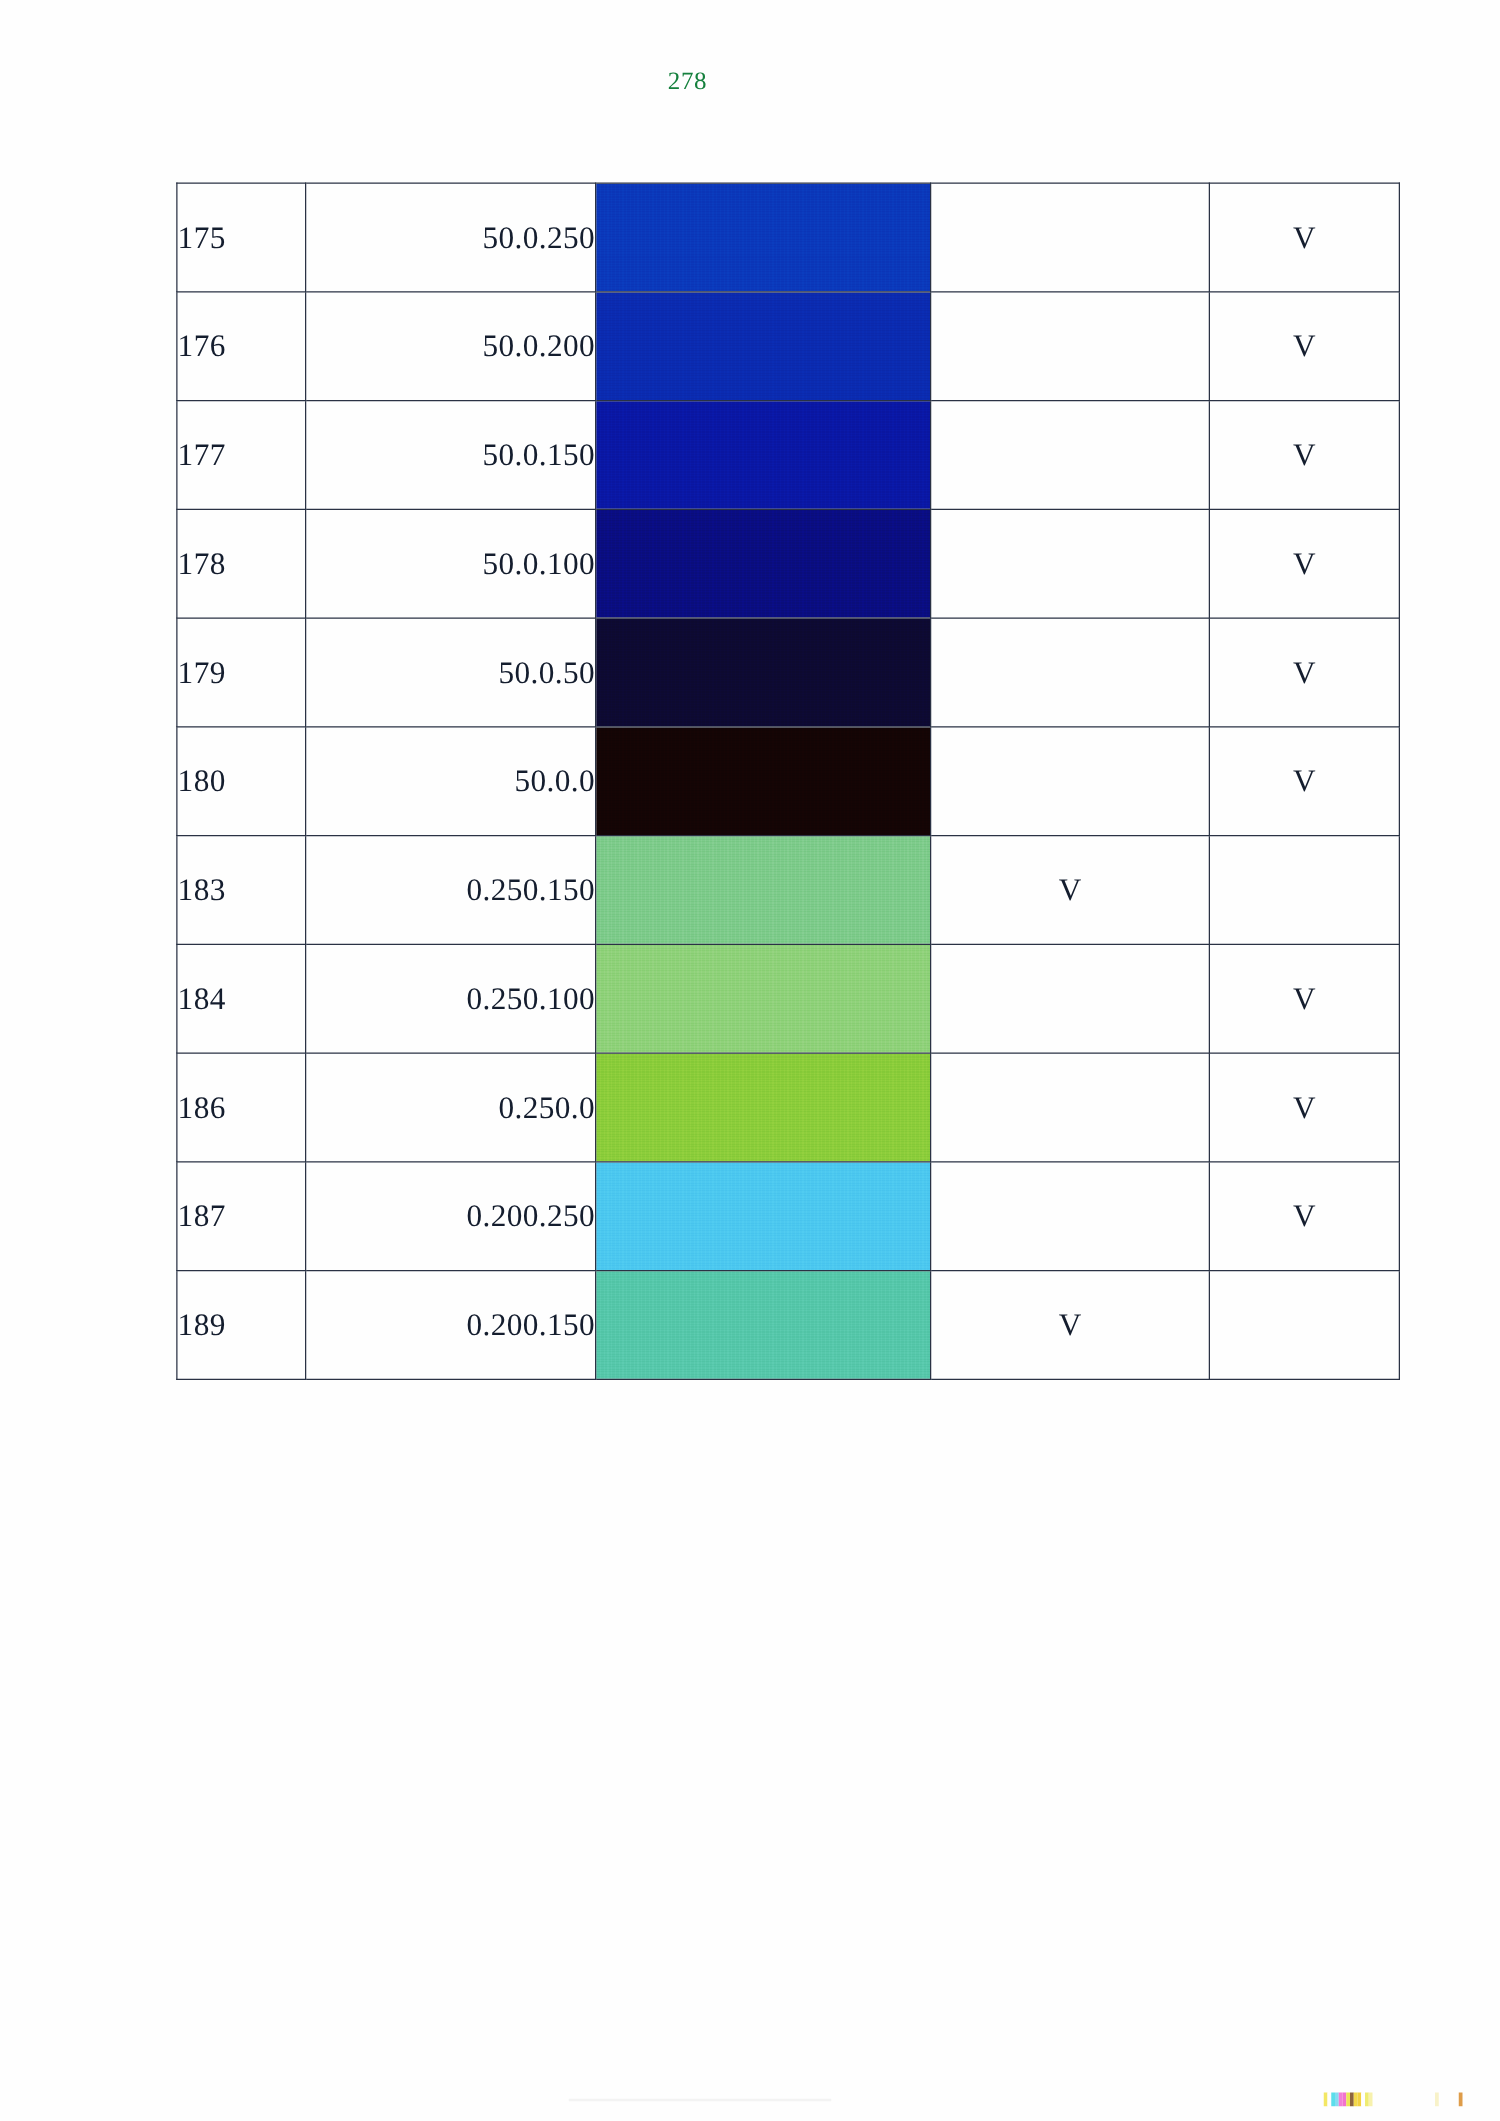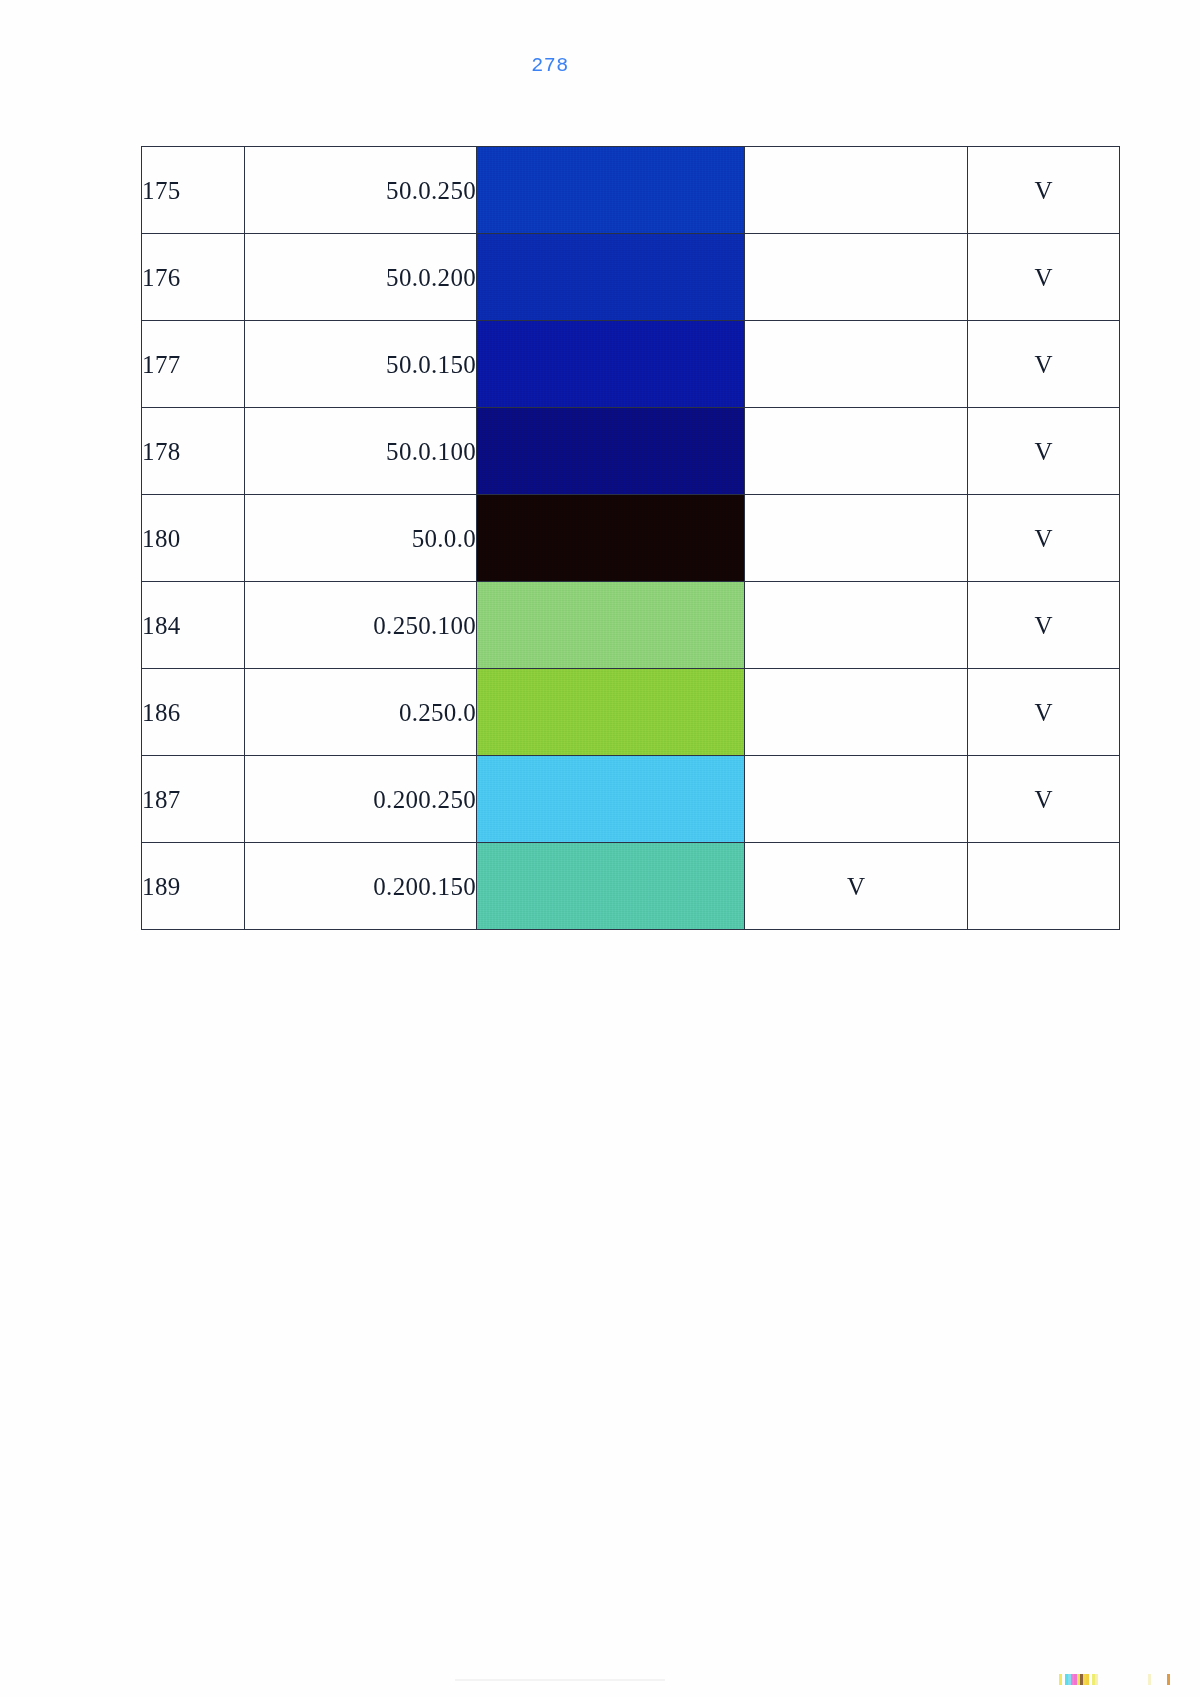--- a/index.html
+++ b/index.html
@@ -22,24 +22,24 @@
     background: #fefefe;
   }
 
   
   .page-number {
     position: absolute;
     top: 54px;
     left: 0;
     width: 1100px;
     text-align: center;
-    font-family: Liberation Mono, monospace;
+    font-family: Liberation Serif, serif;
     font-size: 20px;
     letter-spacing: 0.5px;
-    color: #3b82f6;
+    color: #15803d;
   }
 
   
   .table-wrap {
     position: absolute;
     left: 97px;
     top: 146px;
     width: 978px;
   }
 
@@ -176,27 +176,45 @@
           <tr>
             <td class="idx">178</td>
             <td class="code">50.0.100</td>
             <td class="swatch">
               <span class="swatch-fill grain" style="background-color: rgb(10, 13, 130);"></span>
             </td>
             <td class="mark"><span class="vmark"></span></td>
             <td class="mark"><span class="vmark">V</span></td>
           </tr>
           <tr>
+            <td class="idx">179</td>
+            <td class="code">50.0.50</td>
+            <td class="swatch">
+              <span class="swatch-fill grain" style="background-color: rgb(13, 10, 51);"></span>
+            </td>
+            <td class="mark"><span class="vmark"></span></td>
+            <td class="mark"><span class="vmark">V</span></td>
+          </tr>
+          <tr>
             <td class="idx">180</td>
             <td class="code">50.0.0</td>
             <td class="swatch">
               <span class="swatch-fill grain" style="background-color: rgb(20, 5, 5);"></span>
             </td>
             <td class="mark"><span class="vmark"></span></td>
             <td class="mark"><span class="vmark">V</span></td>
+          </tr>
+          <tr>
+            <td class="idx">183</td>
+            <td class="code">0.250.150</td>
+            <td class="swatch">
+              <span class="swatch-fill grain" style="background-color: rgb(126, 203, 139);"></span>
+            </td>
+            <td class="mark"><span class="vmark">V</span></td>
+            <td class="mark"><span class="vmark"></span></td>
           </tr>
           <tr>
             <td class="idx">184</td>
             <td class="code">0.250.100</td>
             <td class="swatch">
               <span class="swatch-fill grain" style="background-color: rgb(143, 209, 122);"></span>
             </td>
             <td class="mark"><span class="vmark"></span></td>
             <td class="mark"><span class="vmark">V</span></td>
           </tr>

